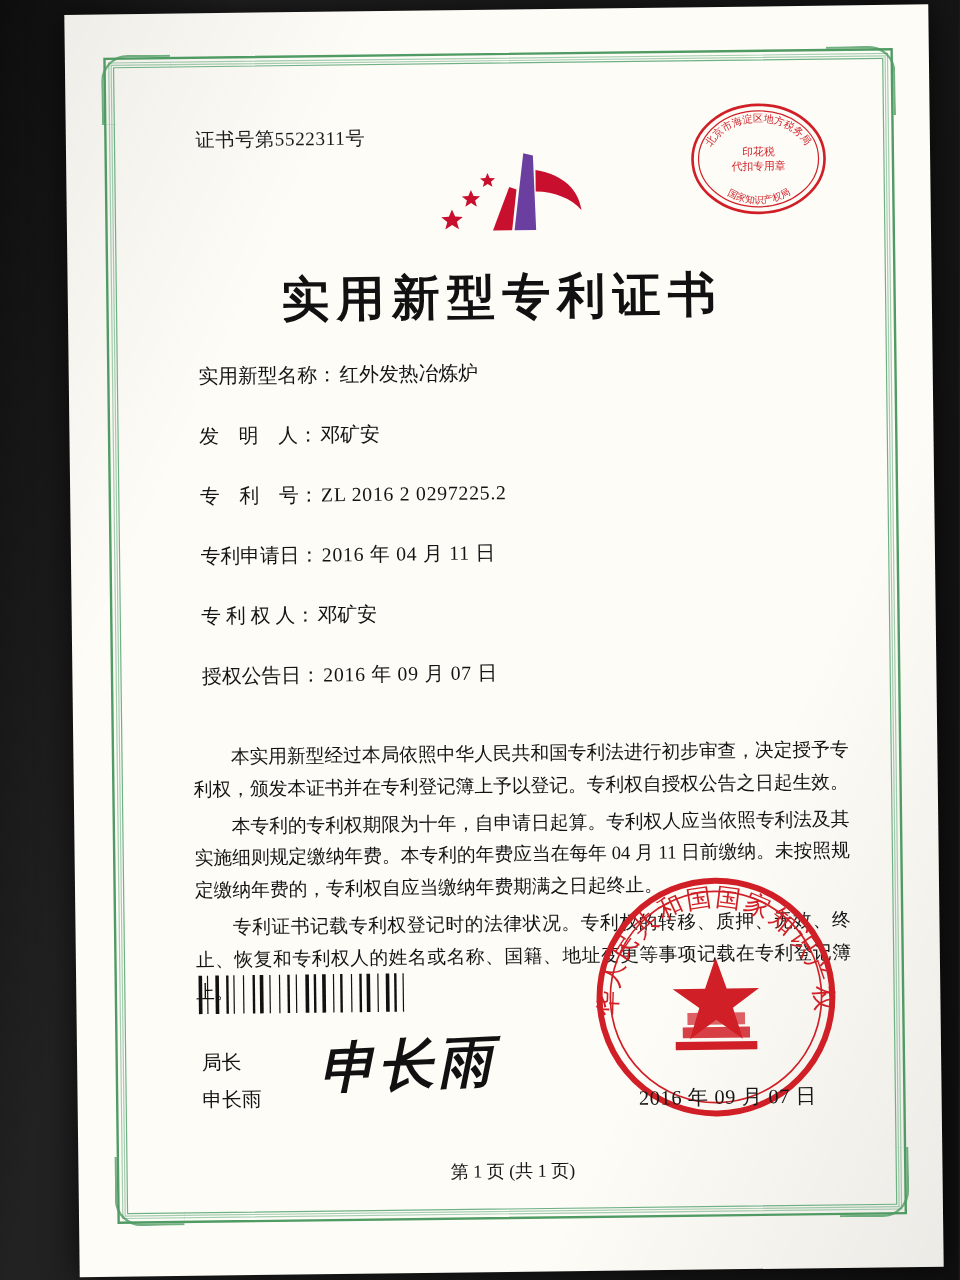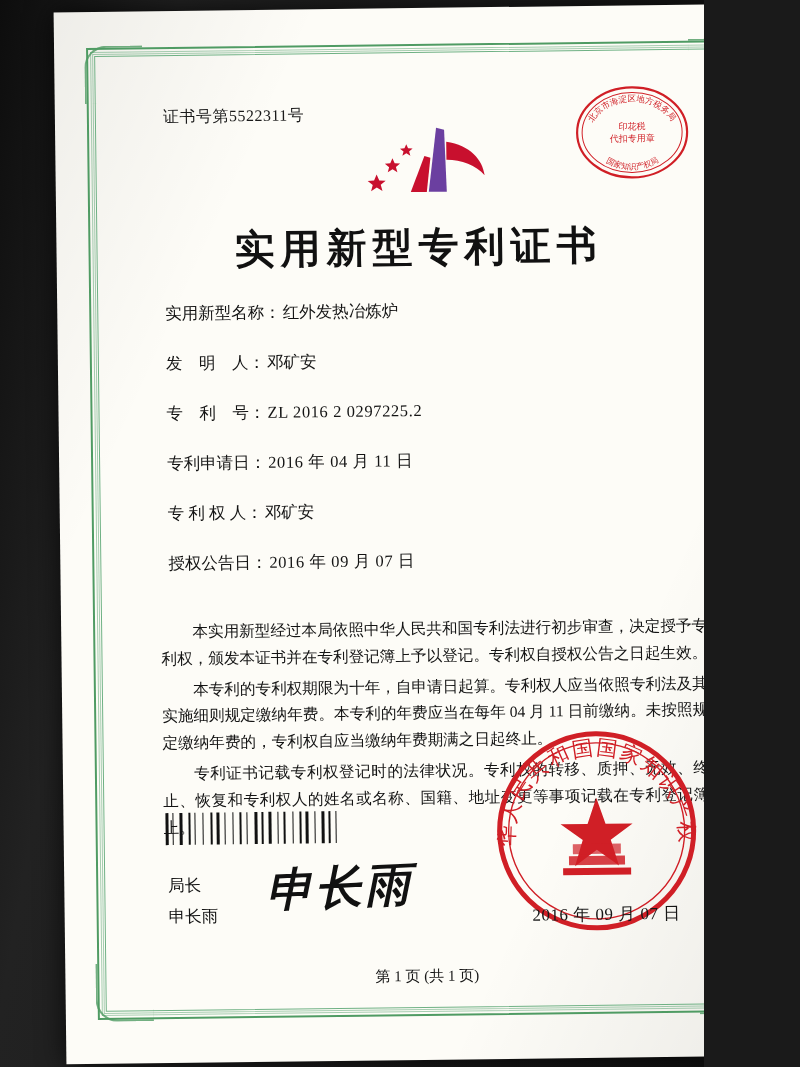--- a/index.html
+++ b/index.html
@@ -6,21 +6,21 @@
   html, body {
     margin: 0; padding: 0;
     width: 800px; height: 1067px;
     background: #1a1a1a;
     font-family: "Liberation Serif", serif;
   }
 
   
   #photo-bg {
     position: relative;
-    width: 704px; height: 1067px;
+    width: 799px; height: 1067px;
     background: linear-gradient(100deg,#0d0d0d 0%,#222 20%,#1b1b1b 60%,#101010 100%);
     overflow: hidden;
   }
 
   
   #certificate-page {
     position: absolute;
     left: 60px; top: 8px;
     width: 720px; height: 1052px;
     background: #fdfcf7;

